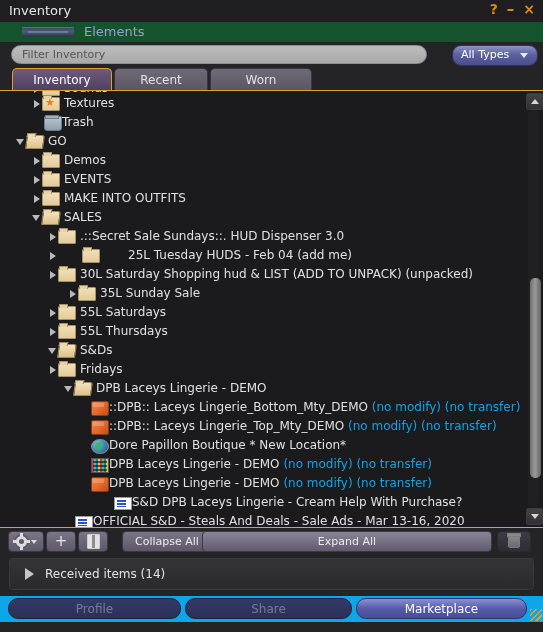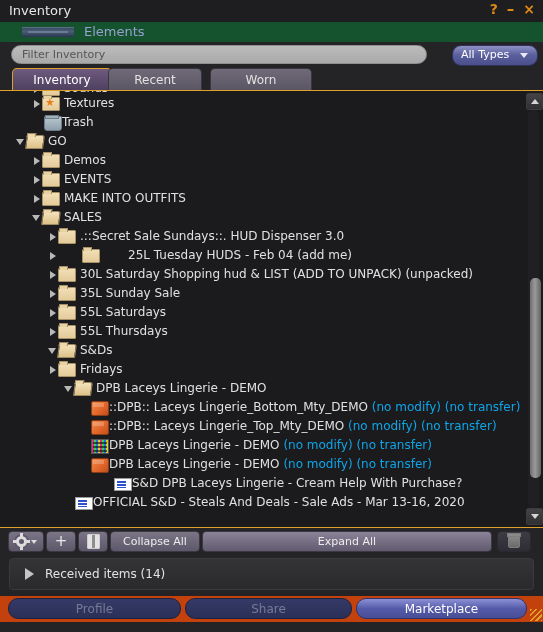--- a/index.html
+++ b/index.html
@@ -51,21 +51,21 @@
 
   
   .tabsrow{position:relative;height:22px;background:#242426;}
   .tab{position:absolute;top:0;height:22px;border-radius:5px 5px 0 0;
     display:flex;align-items:center;justify-content:center;font-size:12px;cursor:pointer;
     box-sizing:border-box;}
   .tab.inactive{background:linear-gradient(180deg,#706a78 0%,#5b5663 100%);color:#e2e2e2;border:1px solid #3a3640;border-bottom:none;}
   .tab.active{background:linear-gradient(180deg,#6e5a7e 0%,#4f4060 100%);color:#ffffff;
     border:1px solid #e0a02a;border-bottom:none;}
   #tab0{left:12px;width:100px;}
-  #tab1{left:108px;width:94px;}
+  #tab1{left:114px;width:94px;}
   #tab2{left:210px;width:102px;}
 
   
   .listpanel{position:relative;height:436px;background:#1b1b1d;
     border-top:1px solid #e0a02a;overflow:hidden;}
   .rows{position:absolute;left:0;top:0;right:18px;}
   .row{position:relative;height:19px;display:flex;align-items:center;white-space:nowrap;}
   .row .tri{width:10px;height:19px;flex:0 0 10px;position:relative;}
   .tri.closed:before{content:"";position:absolute;left:2px;top:6px;width:0;height:0;
     border-top:4px solid transparent;border-bottom:4px solid transparent;border-left:6px solid #b9b9b9;}
@@ -133,21 +133,21 @@
     background:linear-gradient(90deg,#6d6d6d 0%,#9a9a9a 45%,#636363 100%);cursor:pointer;}
 
   
   .toolbar{position:relative;height:26px;background:#242426;border-top:1px solid #e0a02a;}
   .tb-btn{position:absolute;top:3px;height:21px;border-radius:4px;box-sizing:border-box;
     background:linear-gradient(180deg,#7b7586 0%,#5d586a 100%);border:1px solid #3b3743;
     display:flex;align-items:center;justify-content:center;font-size:11px;color:#ececec;cursor:pointer;}
   #tb-gear{left:8px;width:36px;}
   #tb-add{left:46px;width:30px;}
   #tb-outfit{left:78px;width:30px;}
-  #tb-collapse{left:110px;width:90px;}
+  #tb-collapse{left:122px;width:90px;}
   #tb-expand{left:202px;width:290px;background:linear-gradient(180deg,#8b8397 0%,#615b70 100%);}
   #tb-trash{left:497px;width:34px;background:linear-gradient(180deg,#3e3b45 0%,#2e2c35 100%);border-color:#2a2830;}
   .gear{position:relative;width:11px;height:11px;border-radius:50%;
     background:#dcdcdc;box-shadow:0 0 0 2px #5d586a;}
   .gear:before{content:"";position:absolute;left:-3px;top:4px;width:17px;height:3px;background:#dcdcdc;}
   .gear:after{content:"";position:absolute;left:4px;top:-3px;width:3px;height:17px;background:#dcdcdc;}
   .gear-core{position:absolute;left:3px;top:3px;width:5px;height:5px;border-radius:50%;background:#5d586a;z-index:2;}
   .gear-caret{margin-left:4px;width:0;height:0;border-left:3px solid transparent;
     border-right:3px solid transparent;border-top:4px solid #dcdcdc;}
   .plus{font-size:15px;color:#e8e8e8;line-height:15px;}
@@ -161,21 +161,21 @@
   .received{position:relative;height:42px;background:#242426;}
   .recv-box{position:absolute;left:9px;top:4px;width:525px;height:32px;box-sizing:border-box;
     border:1px solid #3a3a3c;border-radius:4px;
     background:linear-gradient(180deg,#343436 0%,#2a2a2c 100%);cursor:pointer;
     display:flex;align-items:center;}
   .recv-tri{margin-left:15px;width:0;height:0;border-top:6px solid transparent;
     border-bottom:6px solid transparent;border-left:9px solid #c5c5c5;}
   .recv-lbl{margin-left:11px;font-size:12px;color:#e2e2e2;}
 
   
-  .bottombtns{position:relative;height:26px;background:#c2410c;}
+  .bottombtns{position:relative;height:26px;background:#0ea5e9;}
   .bb{position:absolute;top:2px;height:21px;border-radius:10px;box-sizing:border-box;
     display:flex;align-items:center;justify-content:center;font-size:12px;cursor:pointer;}
   .bb.disabled{background:linear-gradient(180deg,#343a66 0%,#2b3058 100%);border:1px solid #1d2140;color:#767a96;cursor:default;}
   .bb.enabled{background:linear-gradient(180deg,#8b90d6 0%,#555ba8 50%,#474d96 100%);border:1px solid #2f3468;color:#ffffff;}
   #bb-profile{left:8px;width:173px;}
   #bb-share{left:185px;width:167px;}
   #bb-market{left:356px;width:171px;}
   .resize-grip{position:absolute;right:1px;bottom:1px;width:12px;height:12px;
     background:repeating-linear-gradient(135deg,#e0a02a 0 1.5px,transparent 1.5px 4px);}
 </style>
@@ -273,21 +273,21 @@
         <div class="row" style="padding-left: 48px; gap: 24px;">
           <span class="tri closed"></span>
           <span class="ico ic-folder"></span>
           <span class="lbl">25L Tuesday HUDS - Feb 04 (add me)</span>
         </div>
         <div class="row" style="padding-left: 48px;">
           <span class="tri closed"></span>
           <span class="ico ic-folder"></span>
           <span class="lbl">30L Saturday Shopping hud &amp; LIST (ADD TO UNPACK) (unpacked)</span>
         </div>
-        <div class="row" style="padding-left: 48px; text-align: right;">
+        <div class="row" style="padding-left: 68px; text-align: right;">
           <span class="tri closed"></span>
           <span class="ico ic-folder"></span>
           <span class="lbl">35L Sunday Sale</span>
         </div>
         <div class="row" style="padding-left: 48px;">
           <span class="tri closed"></span>
           <span class="ico ic-folder"></span>
           <span class="lbl">55L Saturdays</span>
         </div>
         <div class="row" style="padding-left: 48px;">
@@ -312,20 +312,25 @@
         </div>
         <div class="row" style="padding-left: 80px;">
           <span class="tri none"></span>
           <span class="ico ic-cube"></span>
           <span class="lbl">::DPB:: Laceys Lingerie_Bottom_Mty_DEMO<span class="perm"> (no modify) (no transfer)</span></span>
         </div>
         <div class="row" style="padding-left: 80px;">
           <span class="tri none"></span>
           <span class="ico ic-cube"></span>
           <span class="lbl">::DPB:: Laceys Lingerie_Top_Mty_DEMO<span class="perm"> (no modify) (no transfer)</span></span>
+        </div>
+        <div class="row" style="padding-left: 80px;">
+          <span class="tri none"></span>
+          <span class="ico ic-globe"></span>
+          <span class="lbl">Dore Papillon Boutique * New Location*</span>
         </div>
         <div class="row" style="padding-left: 80px;">
           <span class="tri none"></span>
           <span class="ico ic-texture"></span>
           <span class="lbl">DPB Laceys Lingerie - DEMO<span class="perm"> (no modify) (no transfer)</span></span>
         </div>
         <div class="row" style="padding-left: 80px;">
           <span class="tri none"></span>
           <span class="ico ic-cube"></span>
           <span class="lbl">DPB Laceys Lingerie - DEMO<span class="perm"> (no modify) (no transfer)</span></span>

